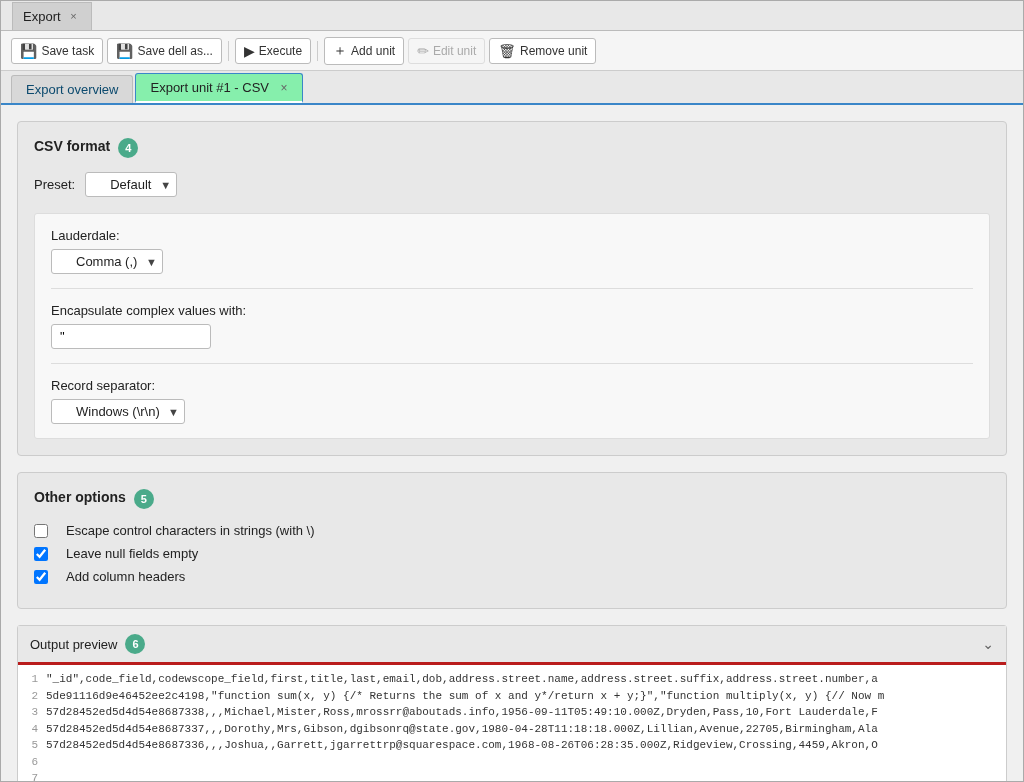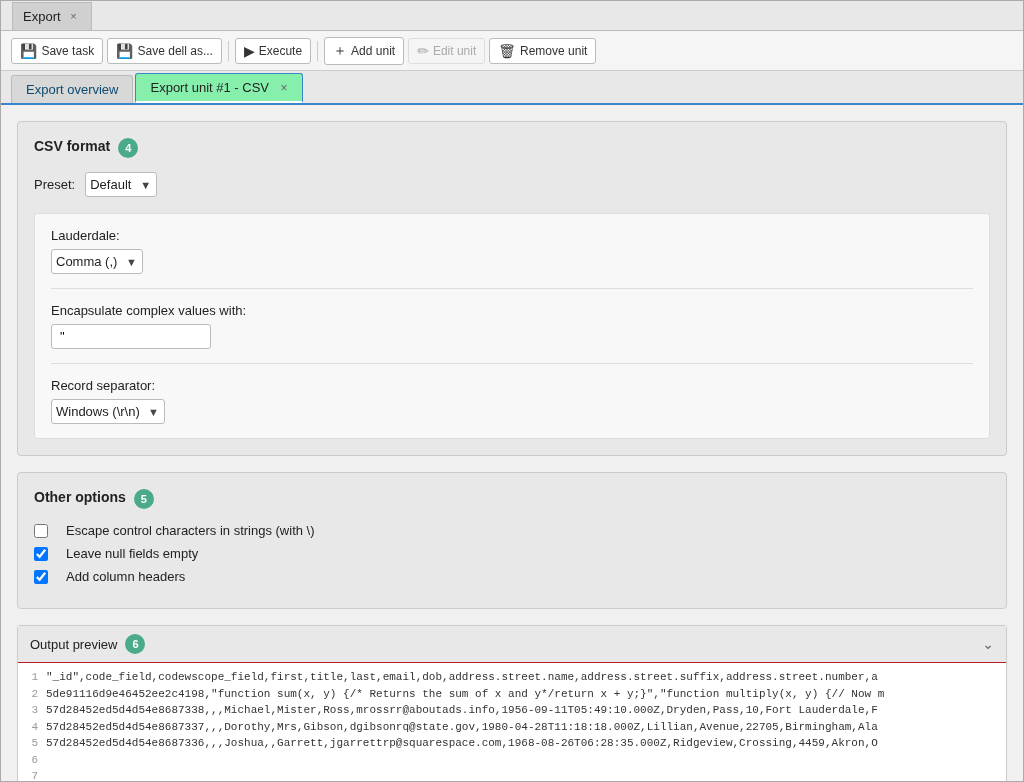--- a/index.html
+++ b/index.html
@@ -185,21 +185,21 @@
     .select-wrapper {
       position: relative;
       display: inline-block;
     }
     select {
       appearance: none;
       -webkit-appearance: none;
       background: #fff;
       border: 1px solid #bbb;
       border-radius: 3px;
-      padding: 4px 24px 4px 4px;
+      padding: 4px 24px 4px 24px;
       font-size: 13px;
       cursor: pointer;
       color: #222;
     }
     .select-arrow {
       position: absolute;
       right: 6px;
       top: 50%;
       transform: translateY(-50%);
       font-size: 11px;
@@ -240,21 +240,21 @@
       border: 1px solid #ccc;
       border-radius: 3px;
       margin: 0;
     }
     .output-preview-header {
       display: flex;
       align-items: center;
       justify-content: space-between;
       padding: 8px 12px;
       background: #e8e8e8;
-      border-bottom: 1px solid #b91c1c;
+      border-bottom: 3px solid #b91c1c;
       font-size: 13px;
     }
     .preview-title {
       display: flex;
       align-items: center;
       gap: 8px;
     }
     .preview-content {
       padding: 6px 8px;
       font-family: 'Courier New', monospace;

